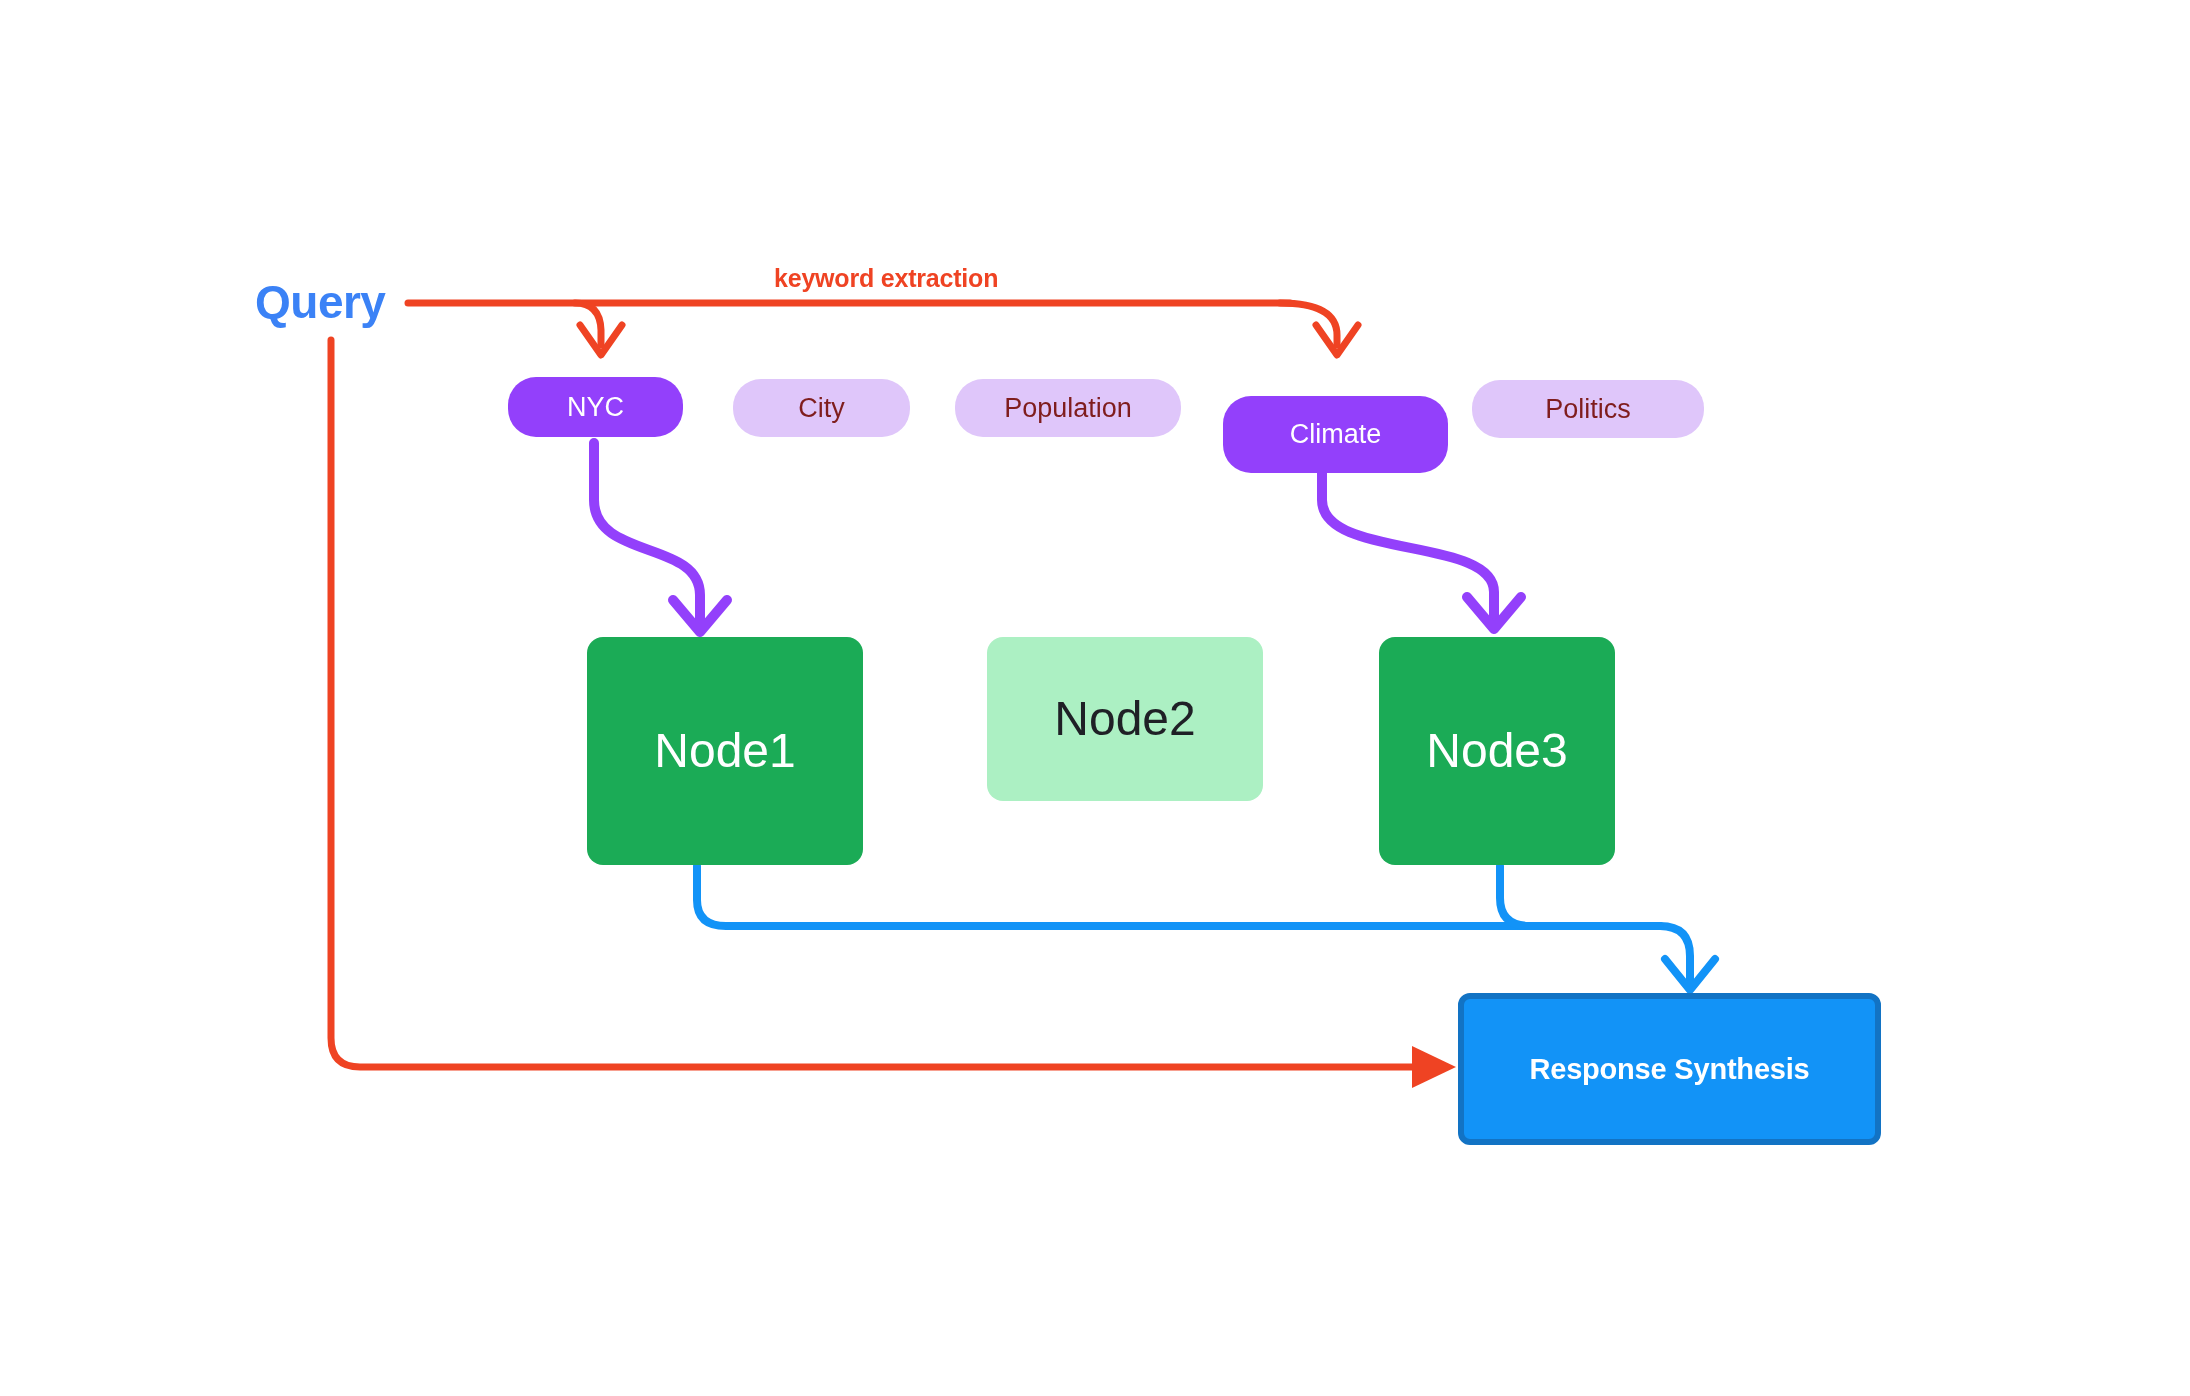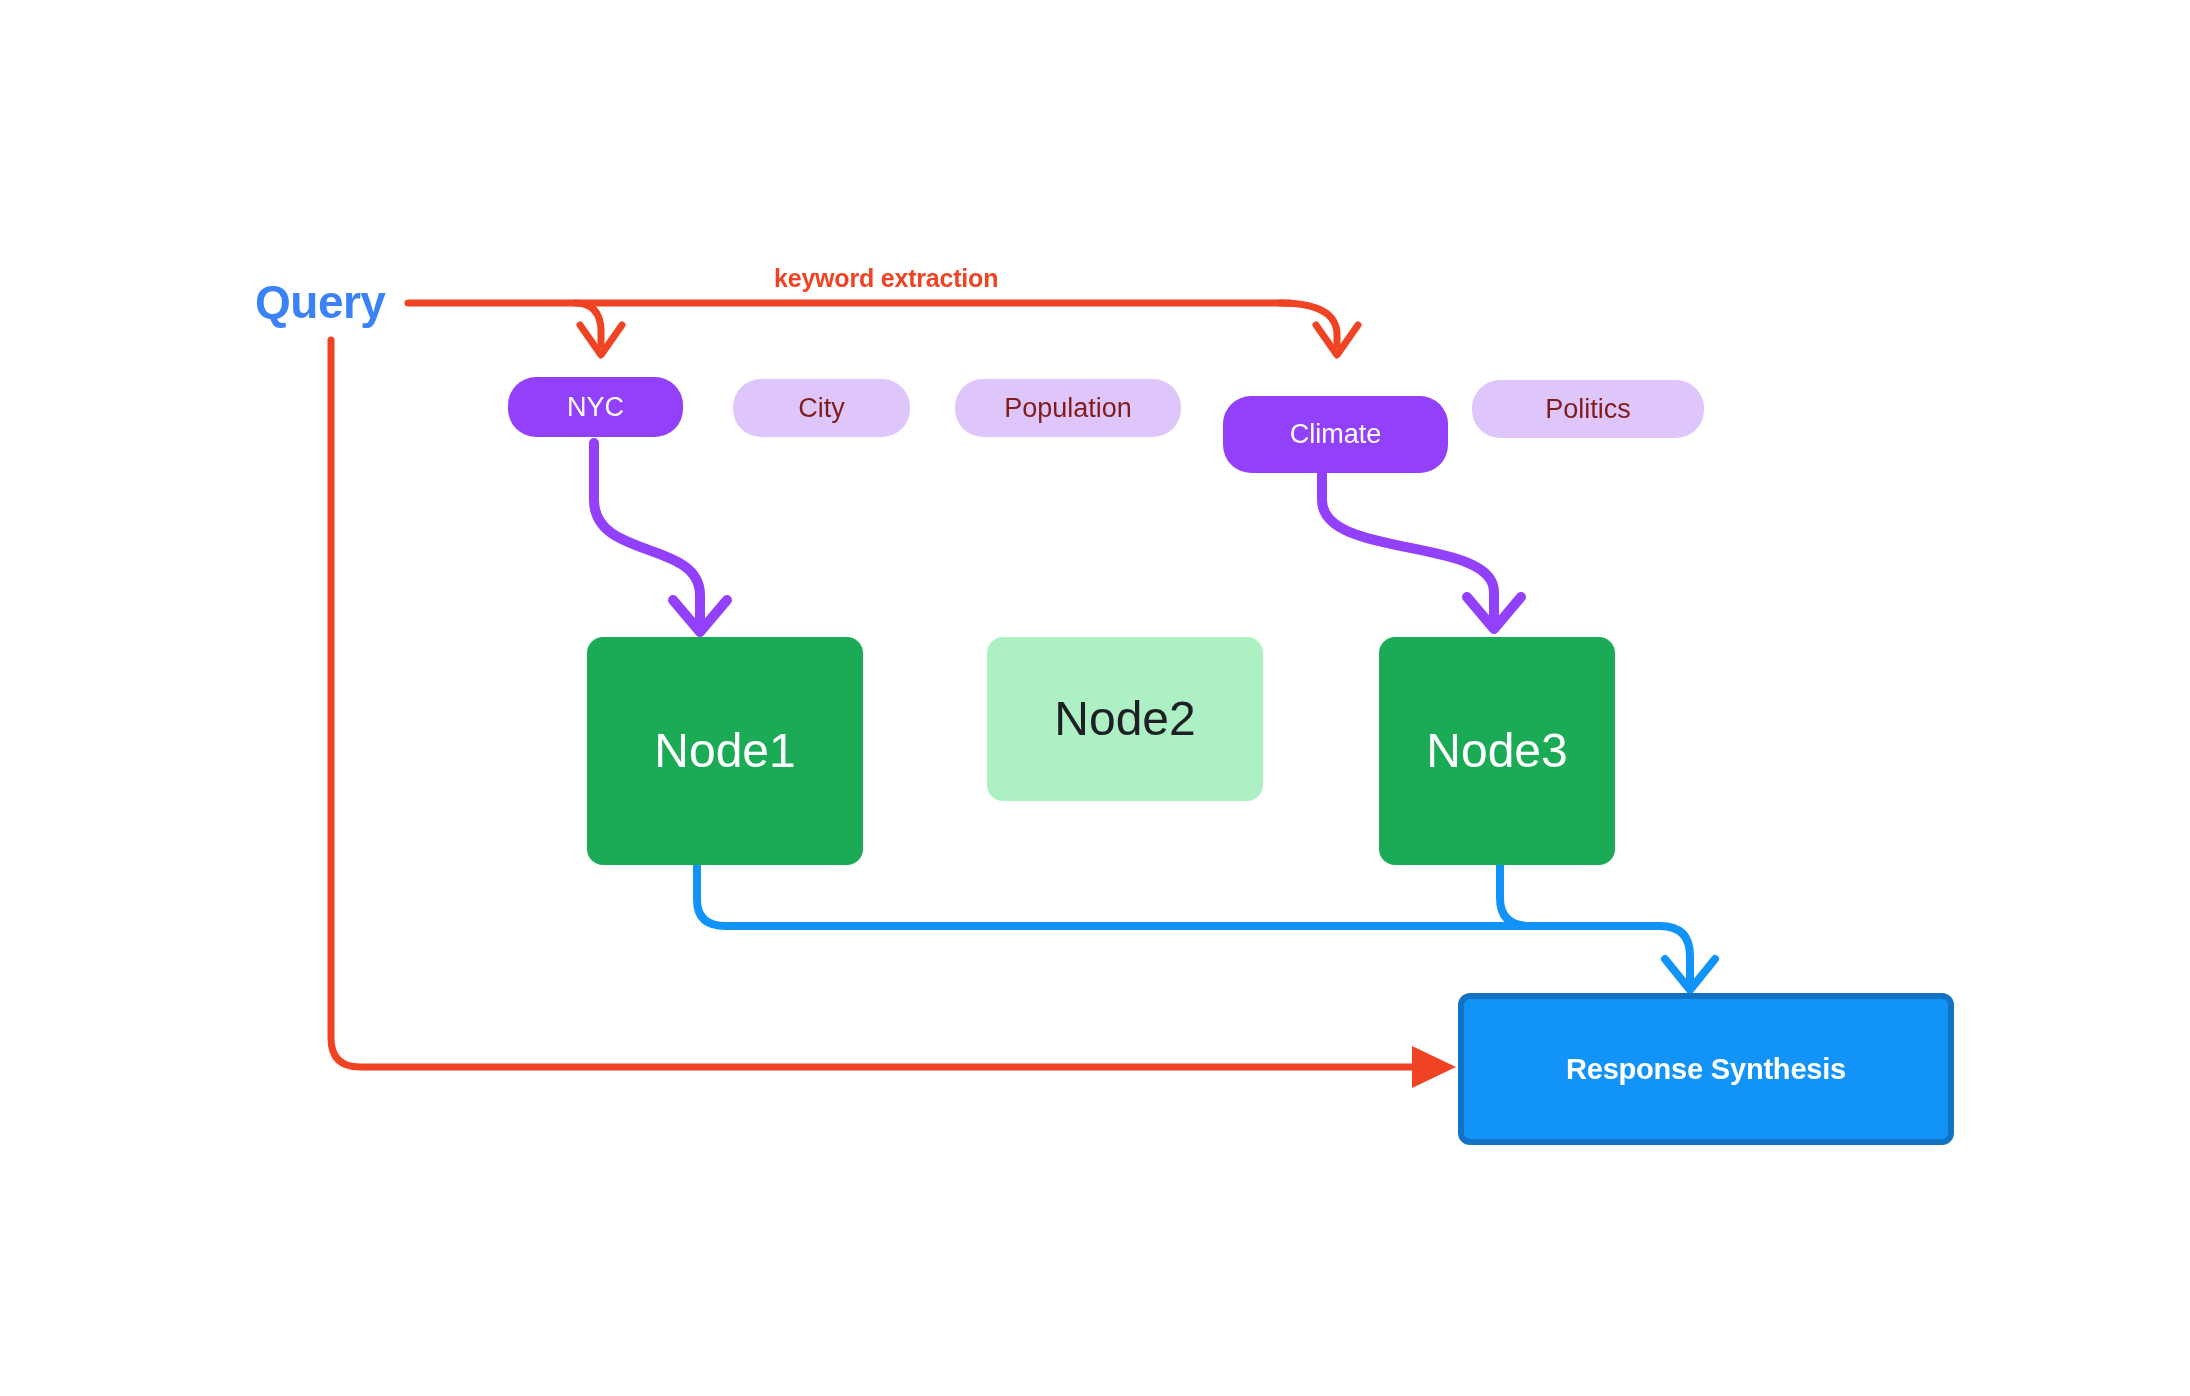--- a/index.html
+++ b/index.html
@@ -195,17 +195,17 @@
   </div>
 
   <div class="node unselected" style="left:962px; top:637px; width:276px; height:164px;">
     <span>Node2</span>
   </div>
 
   <div class="node selected" style="left:1354px; top:637px; width:236px; height:228px;">
     <span>Node3</span>
   </div>
 
-  <div class="synthesis" style="left:1458px; top:993px; width:496px; height:152px;">
+  <div class="synthesis" style="left:1458px; top:993px; width:423px; height:152px;">
     <span>Response Synthesis</span>
   </div>
 
 </div>
 
 </body></html>

